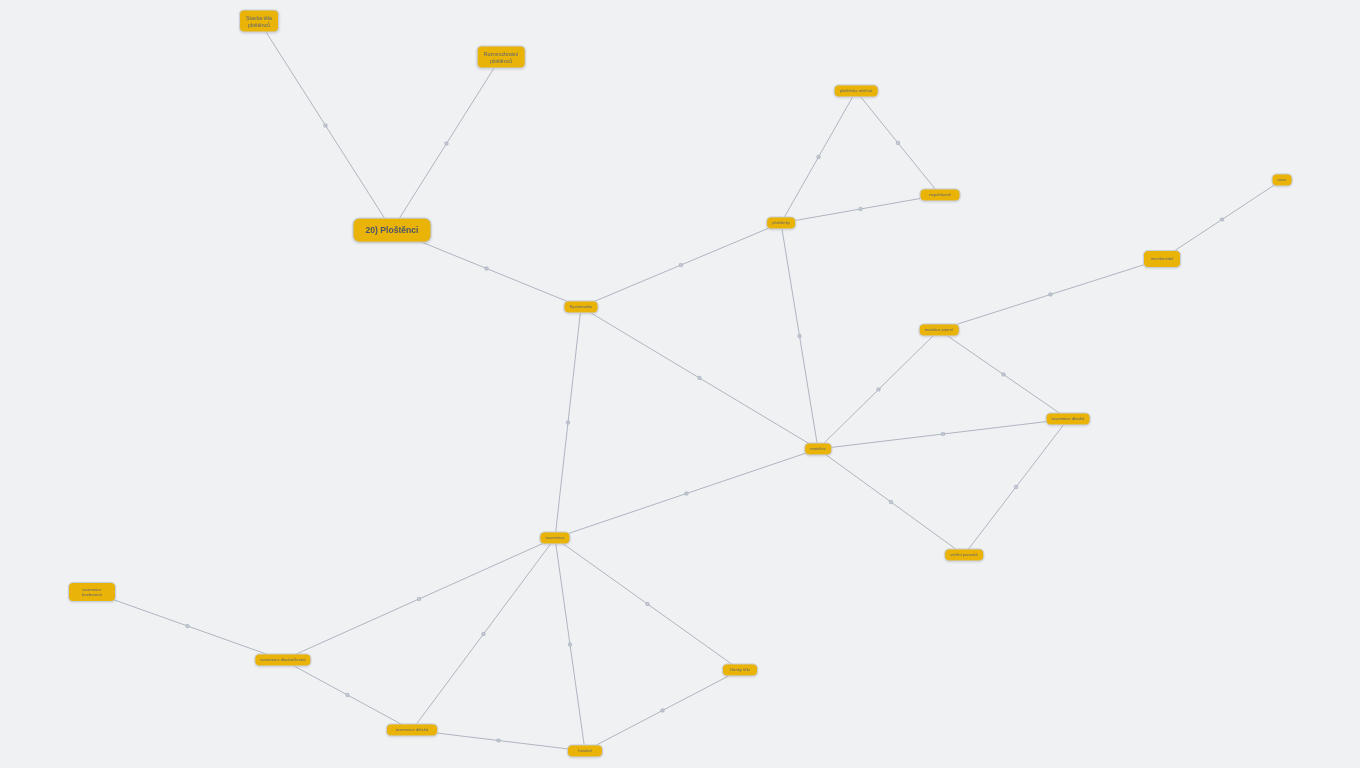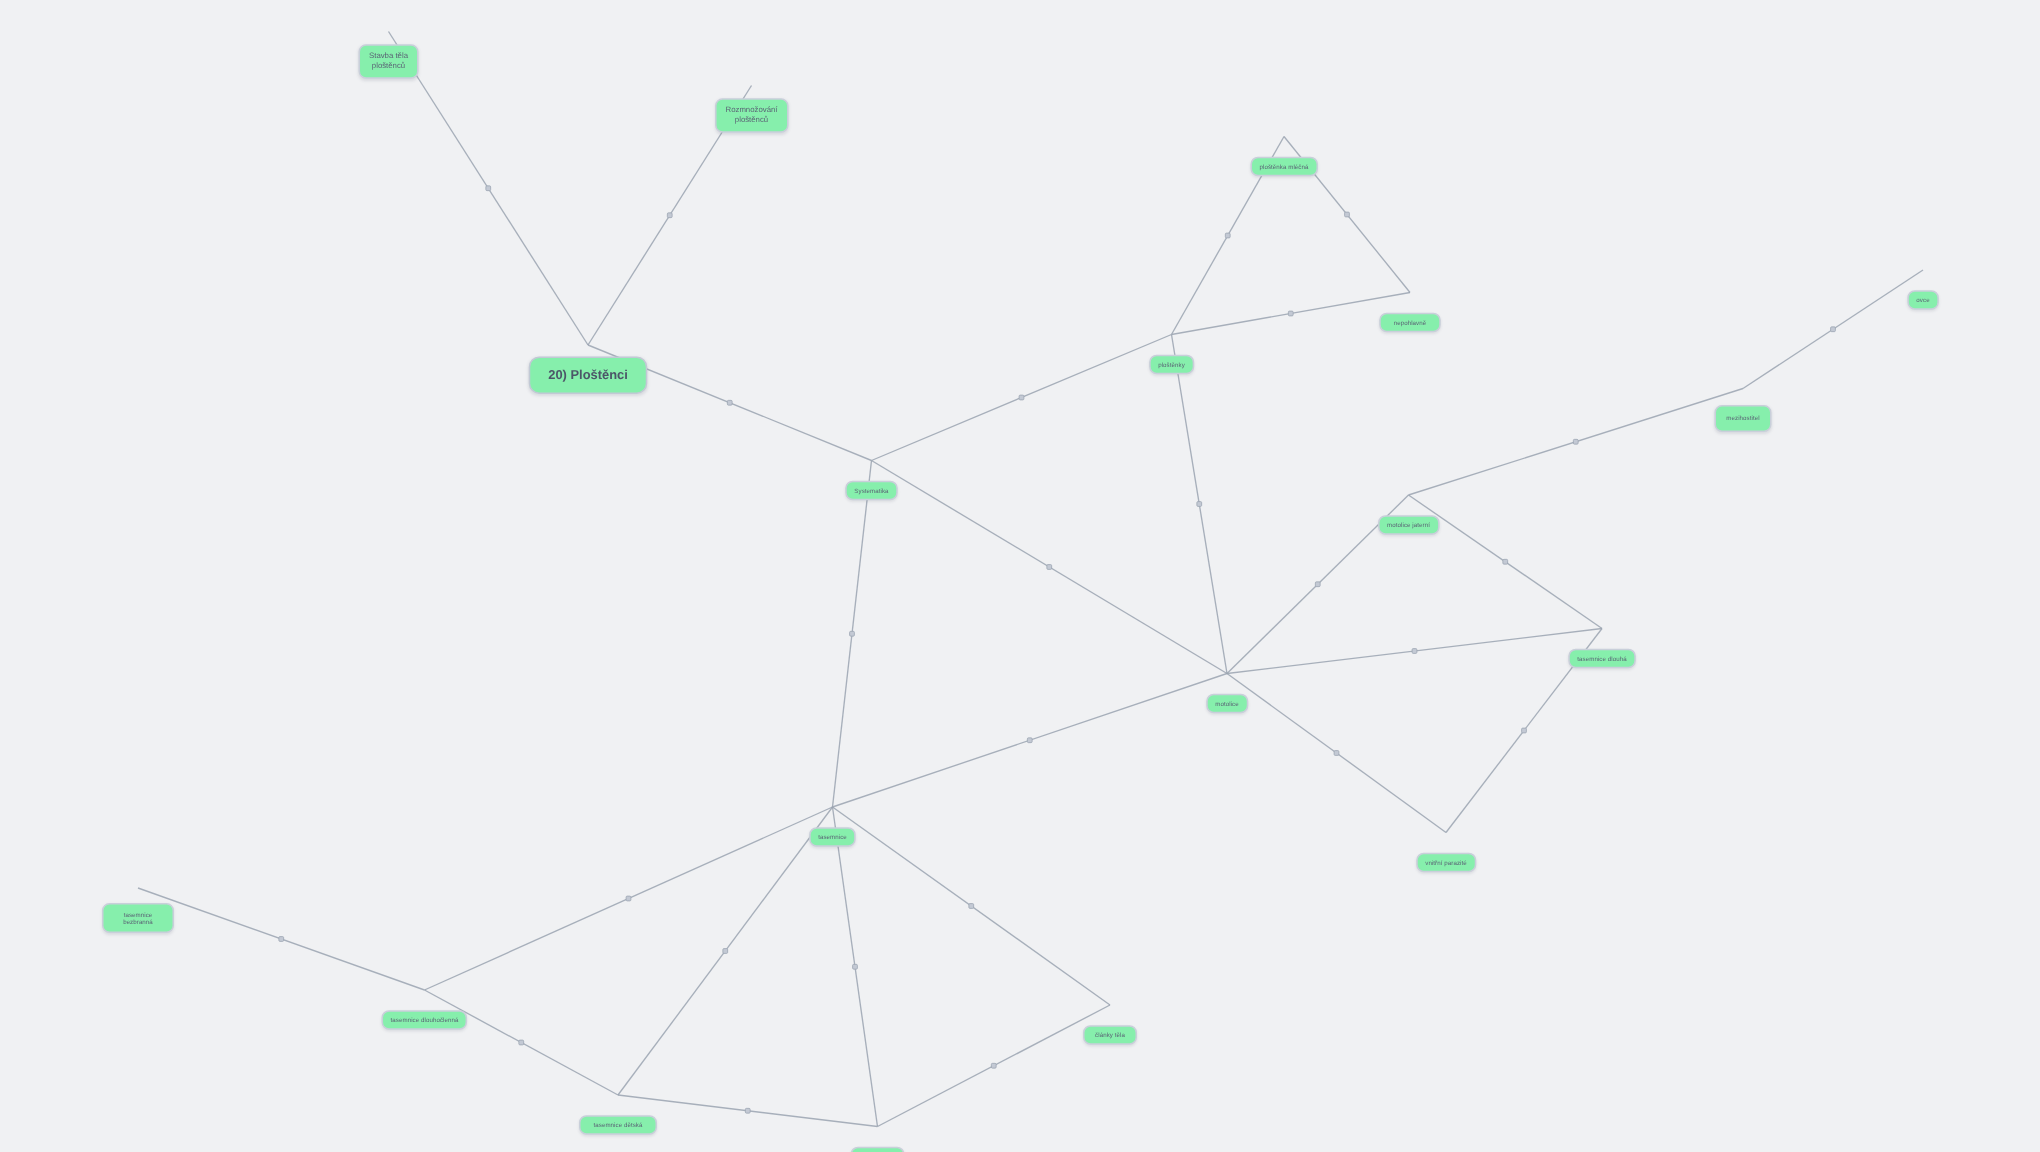--- a/index.html
+++ b/index.html
@@ -31,33 +31,32 @@
     opacity: 0.85;
   }
   .edge-handle {
     fill: #c3c9d4;
     stroke: #9aa3b0;
     stroke-width: 0.5;
   }
   .node {
     position: absolute;
     transform: translate(-50%, -50%);
-    background: #86efac;
+    background: #eab308;
     border: 1px solid #c9cfda;
     border-radius: 5px;
     box-shadow: 0 1px 2px rgba(60,70,90,0.13);
     color: #5a6475;
     text-align: center;
     line-height: 1.25;
     white-space: pre-line;
     display: flex;
     align-items: center;
     justify-content: center;
     box-sizing: border-box;
-    margin-top: 20px;
   }
   .node.small {
     font-size: 4.1px;
     letter-spacing: 0.05px;
     padding: 3px 5px;
     min-height: 11px;
   }
   .node.medium {
     font-size: 5.2px;
     padding: 4px 6px;

